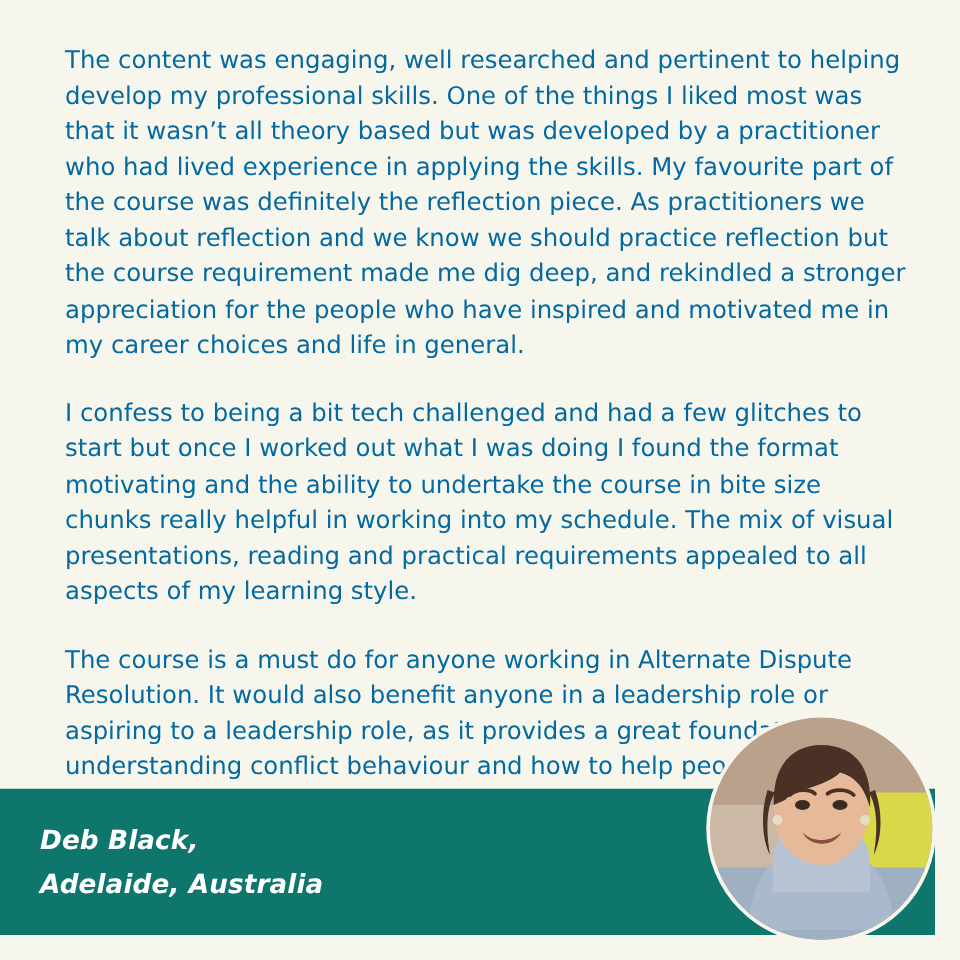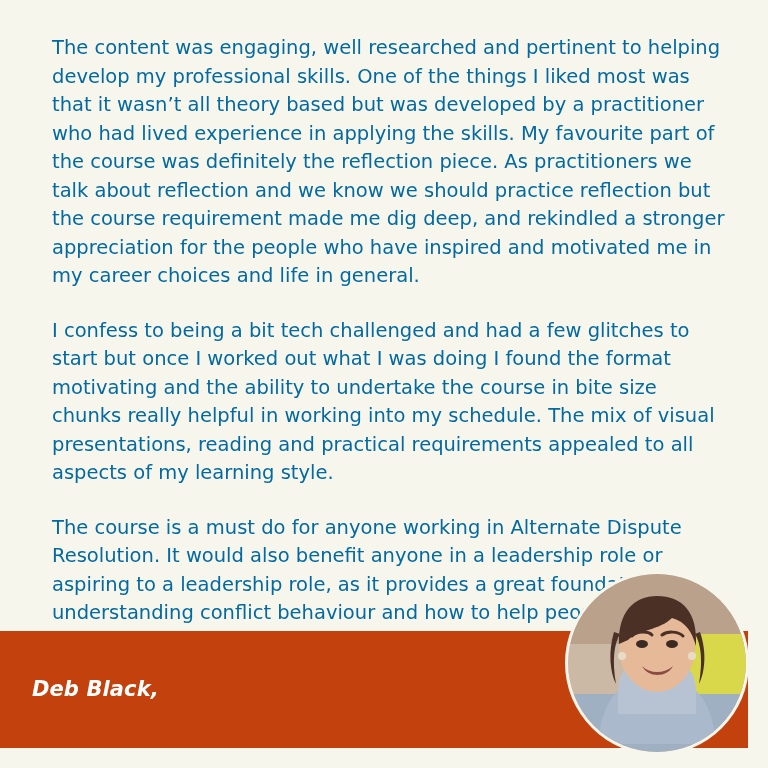--- a/index.html
+++ b/index.html
@@ -30,21 +30,21 @@
   }
   .testimonial p:last-child {
     margin-bottom: 0;
   }
   .attribution-band {
     position: absolute;
     left: 0;
     bottom: 20px;
     width: 748px;
     height: 117px;
-    background: #c2410c;
+    background: #0f766e;
     display: flex;
     align-items: center;
   }
   .attribution-text {
     padding-left: 32px;
     color: #ffffff;
     font-style: italic;
     font-weight: bold;
     font-size: 21px;
     line-height: 35px;
@@ -77,20 +77,21 @@
 <div class="testimonial">
   <p>The content was engaging, well researched and pertinent to helping develop my professional skills. One of the things I liked most was that it wasn’t all theory based but was developed by a practitioner who had lived experience in applying the skills. My favourite part of the course was definitely the reflection piece.  As practitioners we talk about reflection and we know we should practice reflection but the course requirement made me dig deep, and rekindled a stronger appreciation for the people who have inspired and motivated me in my career choices and life in general.</p>
   <p>I confess to being a bit tech challenged and had a few glitches to start but once I worked out what I was doing I found the format motivating and the ability to undertake the course in bite size chunks really helpful in working into my schedule.  The mix of visual presentations, reading and practical requirements appealed to all aspects of my learning style.</p>
   <p>The course is a must do for anyone working in Alternate Dispute Resolution. It would also benefit anyone in a leadership role or aspiring to a leadership role, as it provides a great foundation for understanding conflict behaviour and how to help people deal with conflict.</p>
   <p>I would highly recommend it, I enjoyed it so much I travelled to Perth to do a 1-day workshop as a follow up.</p>
 </div>
 
 <div class="attribution-band">
   <div class="attribution-text">
     <div>Deb Black,</div>
+    <div>Adelaide, Australia</div>
   </div>
 </div>
 
 <div class="avatar">
   <svg viewBox="0 0 178 178" xmlns="http://www.w3.org/2000/svg" aria-hidden="true">
     <defs>
       <clipPath id="circleClip">
           <circle cx="89" cy="89" r="89"></circle>
         </clipPath>
     </defs>

